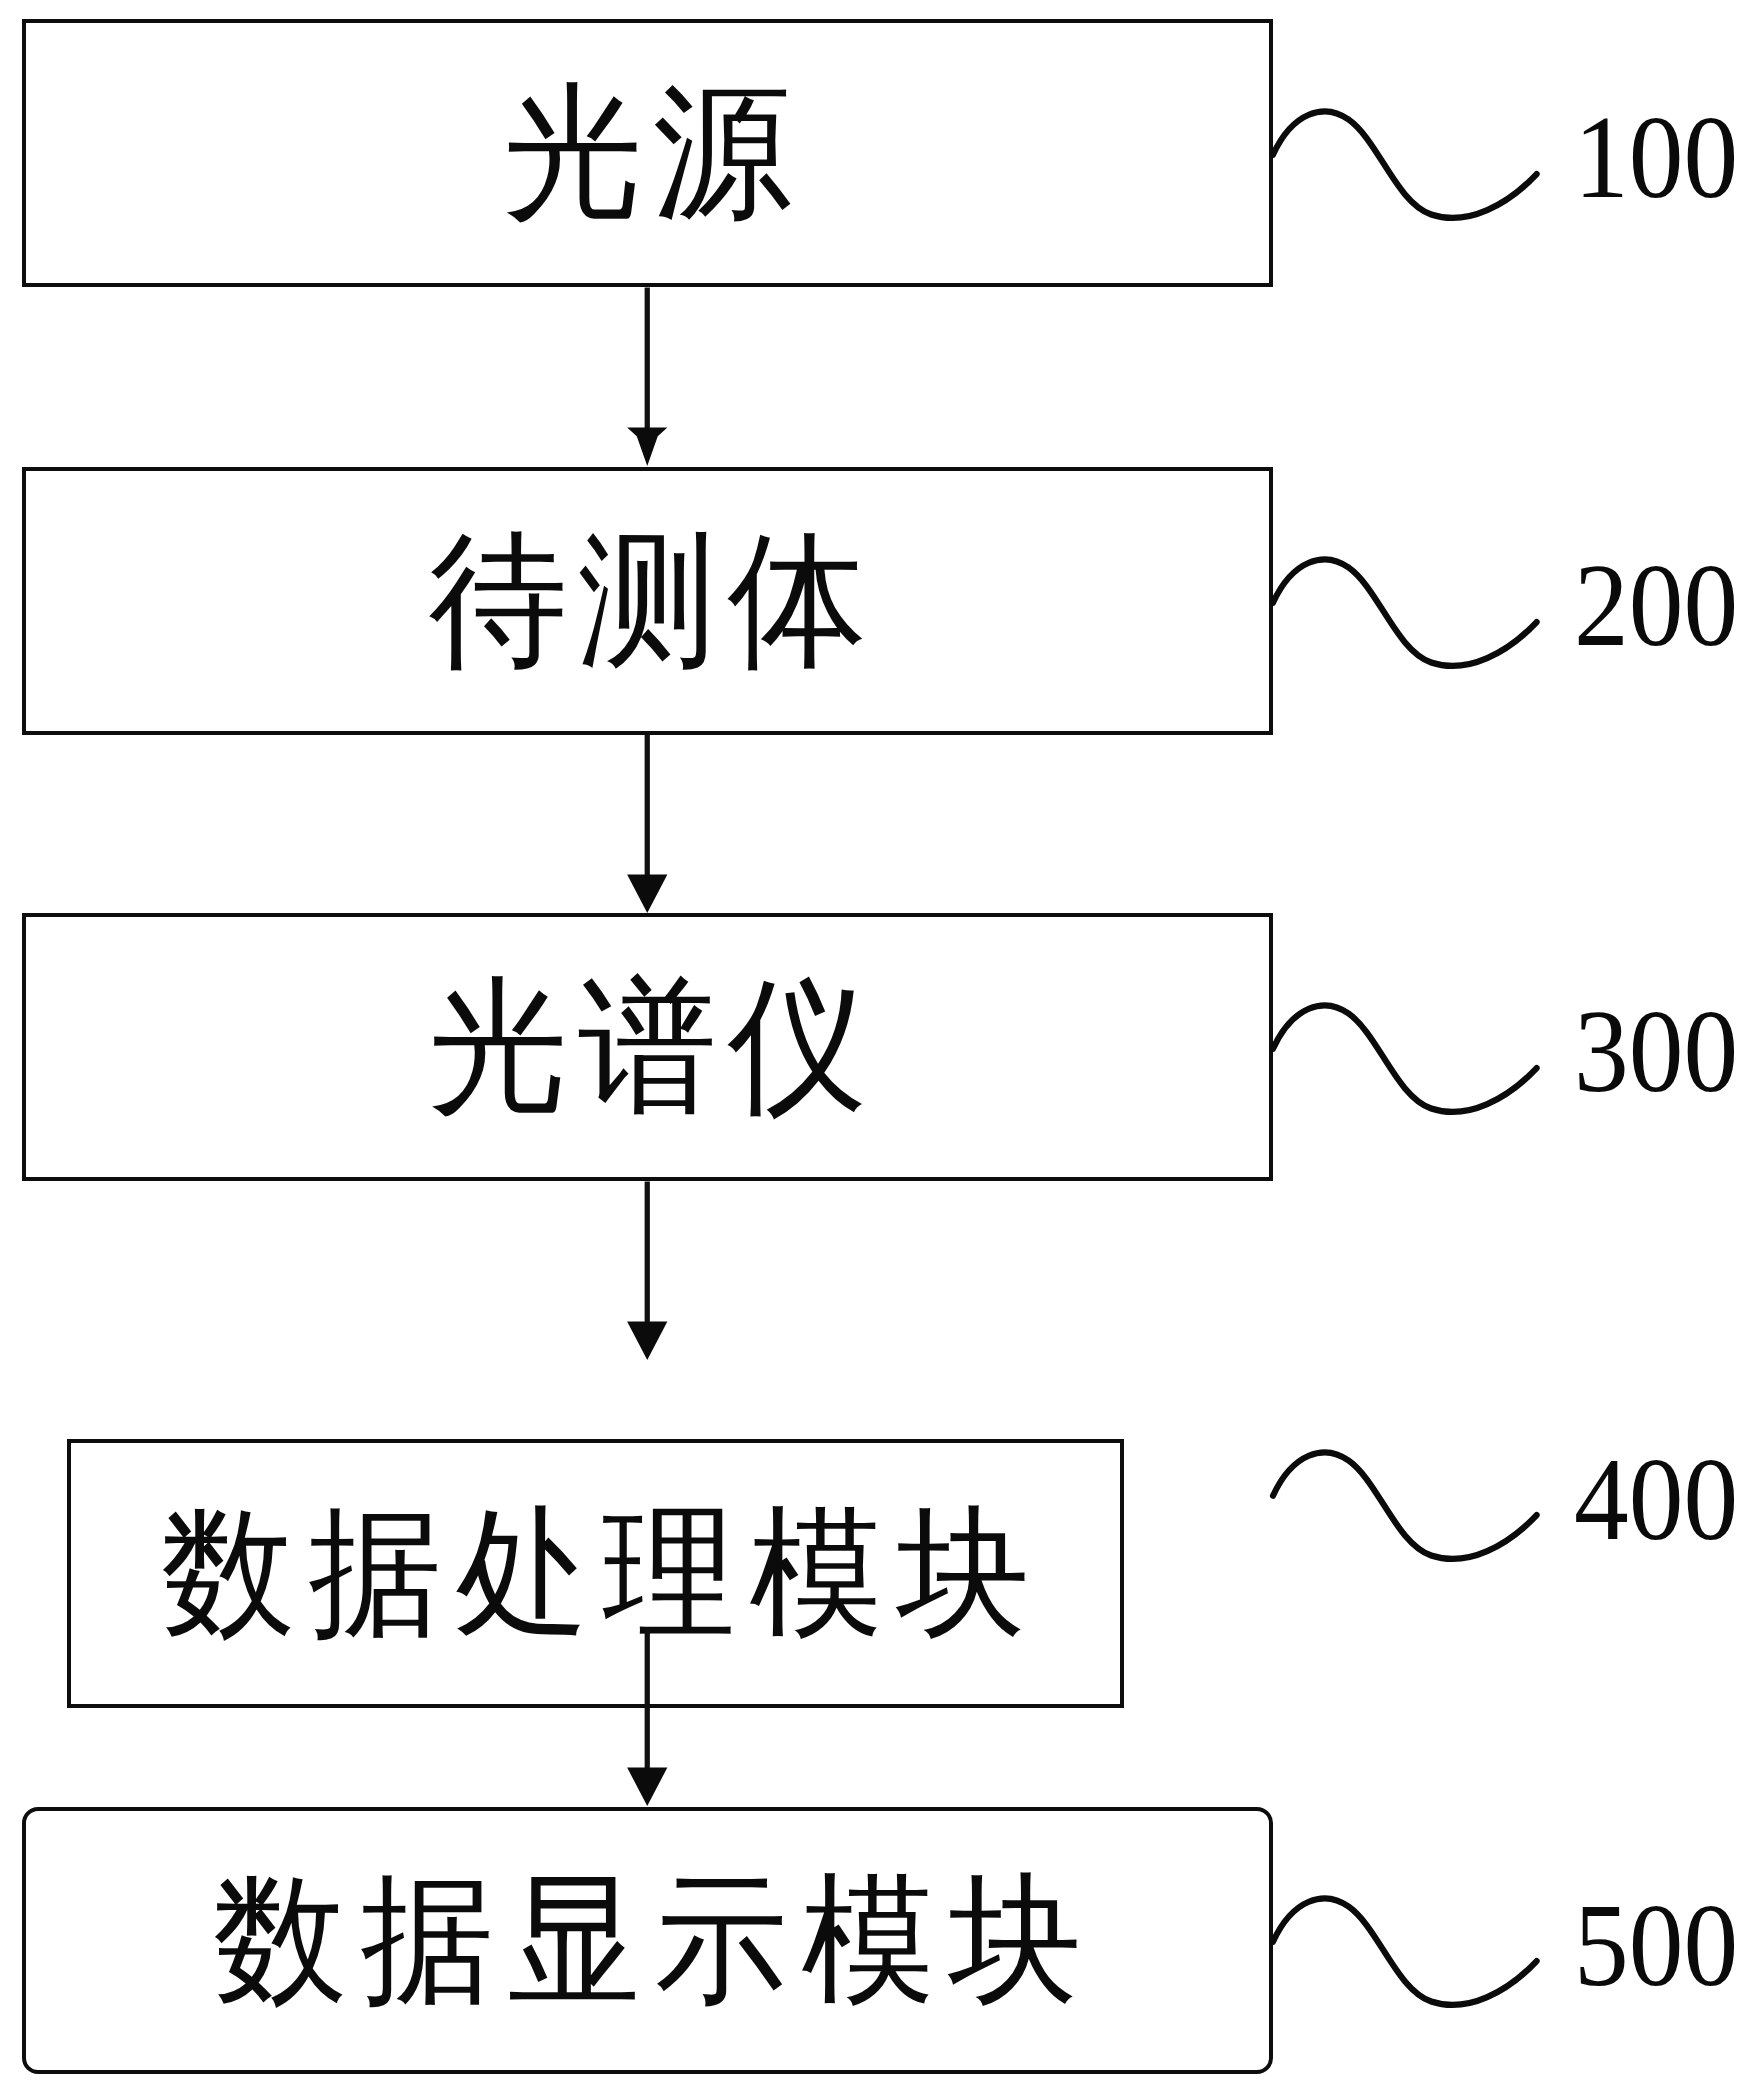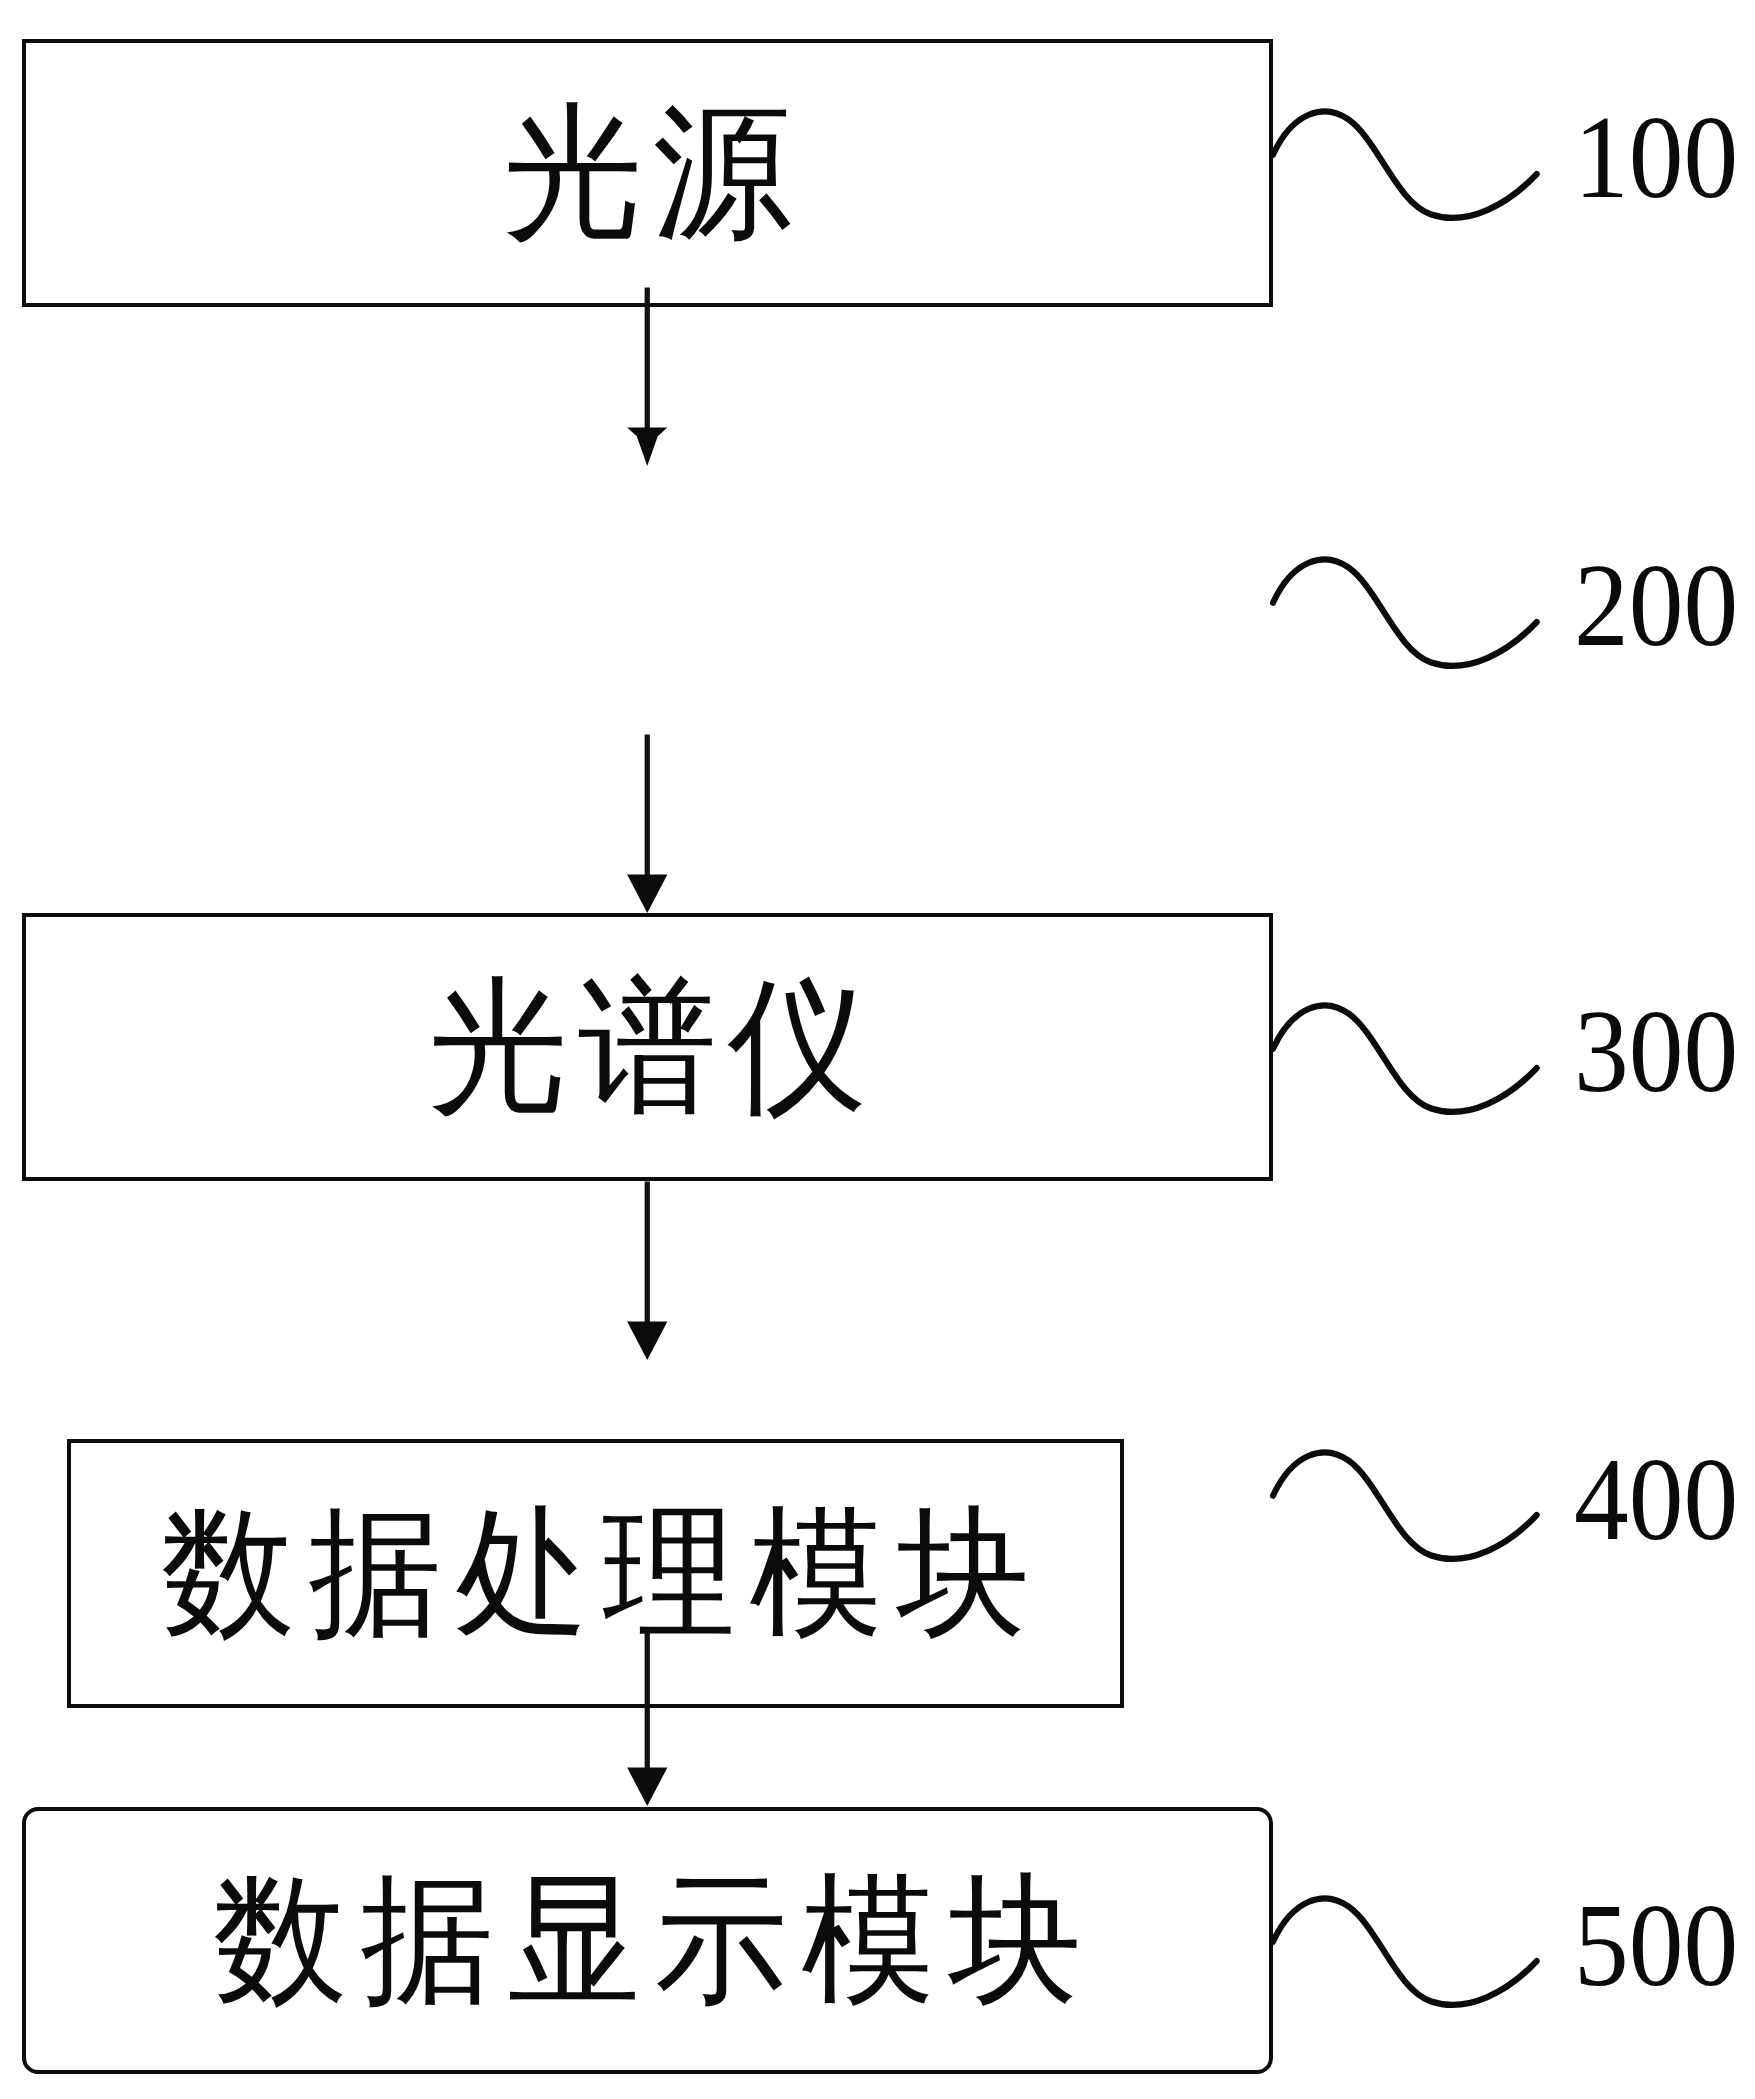--- a/index.html
+++ b/index.html
@@ -72,33 +72,36 @@
     stroke-width: 7;
     fill: none;
     stroke-linecap: round;
   }
 </style>
 </head>
 <body>
 
 <div id="canvas">
 
-  <div class="node-box" style="left:22px; top:19.3px; width:1251px; height:268px;margin-top:20px;">
+  <div class="node-box" style="left:22px; top:19.3px; width:1251px; height:268px;">
     <span class="node-label">光源</span>
   </div>
   <svg class="leader-svg" style="left:1273px; top:51px; width:290px; height:211px;" viewBox="0 0 330 240">
     <path class="leader-path" d="M0,118 C22,70 58,58 86,78 C120,102 140,172 180,186 C222,200 268,174 300,140"></path>
   </svg>
   <span class="ref-number" style="left:1574px; top:98px;">100</span>
 
   <svg class="connector-svg" style="left:614px; top:287px; width:70px; height:181px;" viewBox="0 0 80 206">
     <line class="arrow-line" x1="38" y1="0" x2="38" y2="172"></line>
     <path class="arrow-head" d="M15,160 L61,160 L50,170 L38,204 L26,170 Z"></path>
   </svg>
 
+  <div class="node-box" style="left:22px; top:467px; width:1251px; height:268px;">
+    <span class="node-label">待测体</span>
+  </div>
   <svg class="leader-svg" style="left:1273px; top:499px; width:290px; height:211px;" viewBox="0 0 330 240">
     <path class="leader-path" d="M0,118 C22,70 58,58 86,78 C120,102 140,172 180,186 C222,200 268,174 300,140"></path>
   </svg>
   <span class="ref-number" style="left:1574px; top:546px;">200</span>
 
   <svg class="connector-svg" style="left:614px; top:734px; width:70px; height:181px;" viewBox="0 0 80 206">
     <line class="arrow-line" x1="38" y1="0" x2="38" y2="170"></line>
     <path class="arrow-head" d="M15,160 L61,160 L38,204 Z"></path>
   </svg>
 

